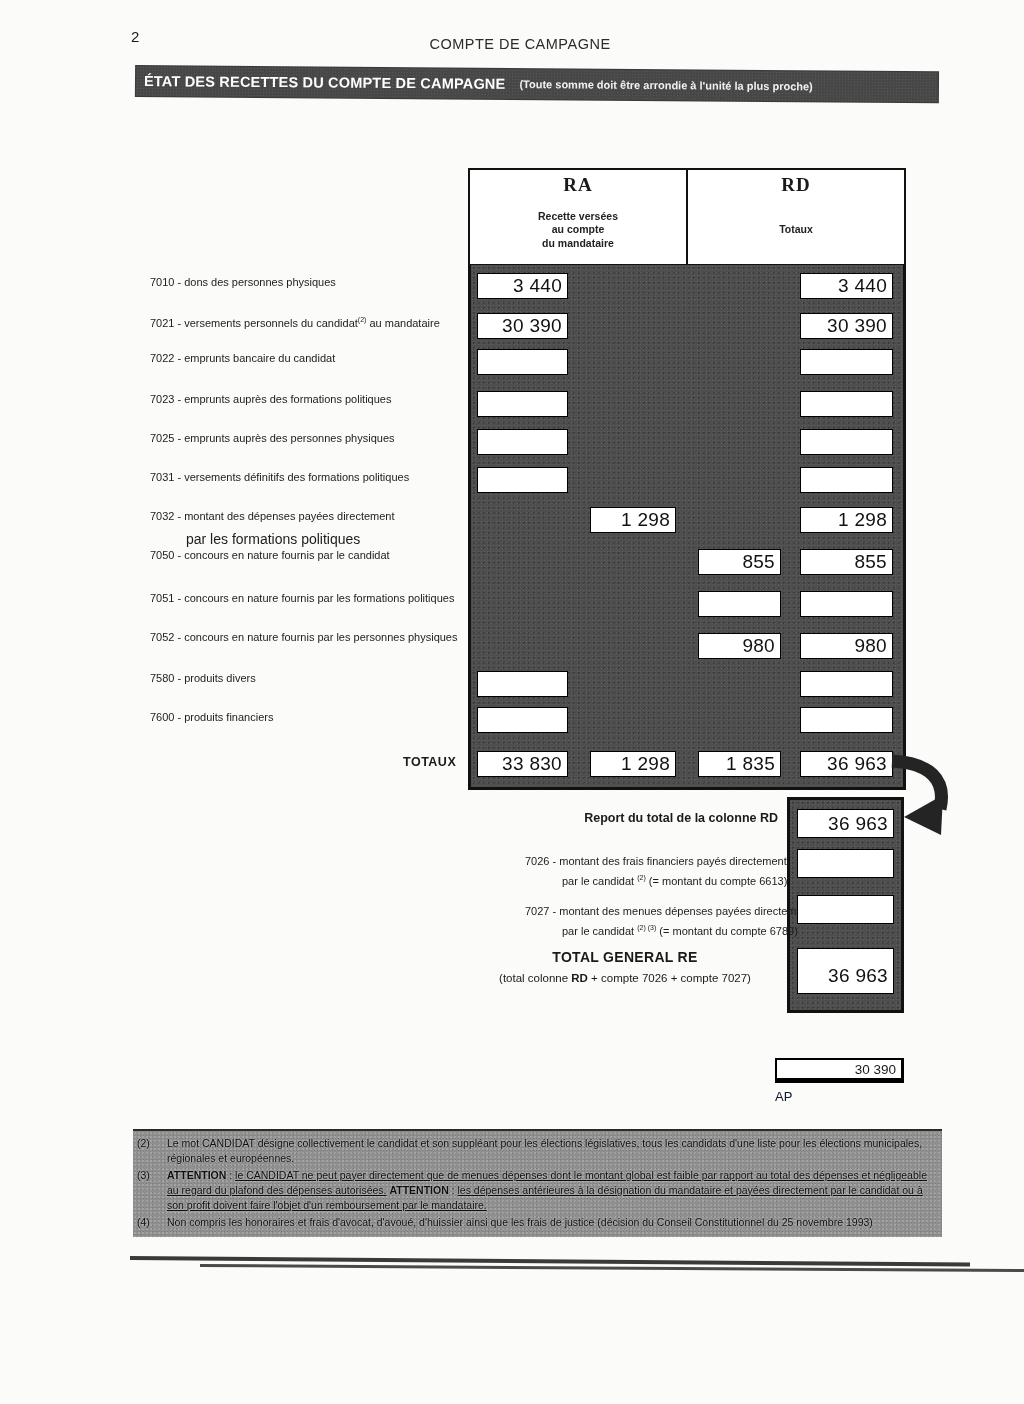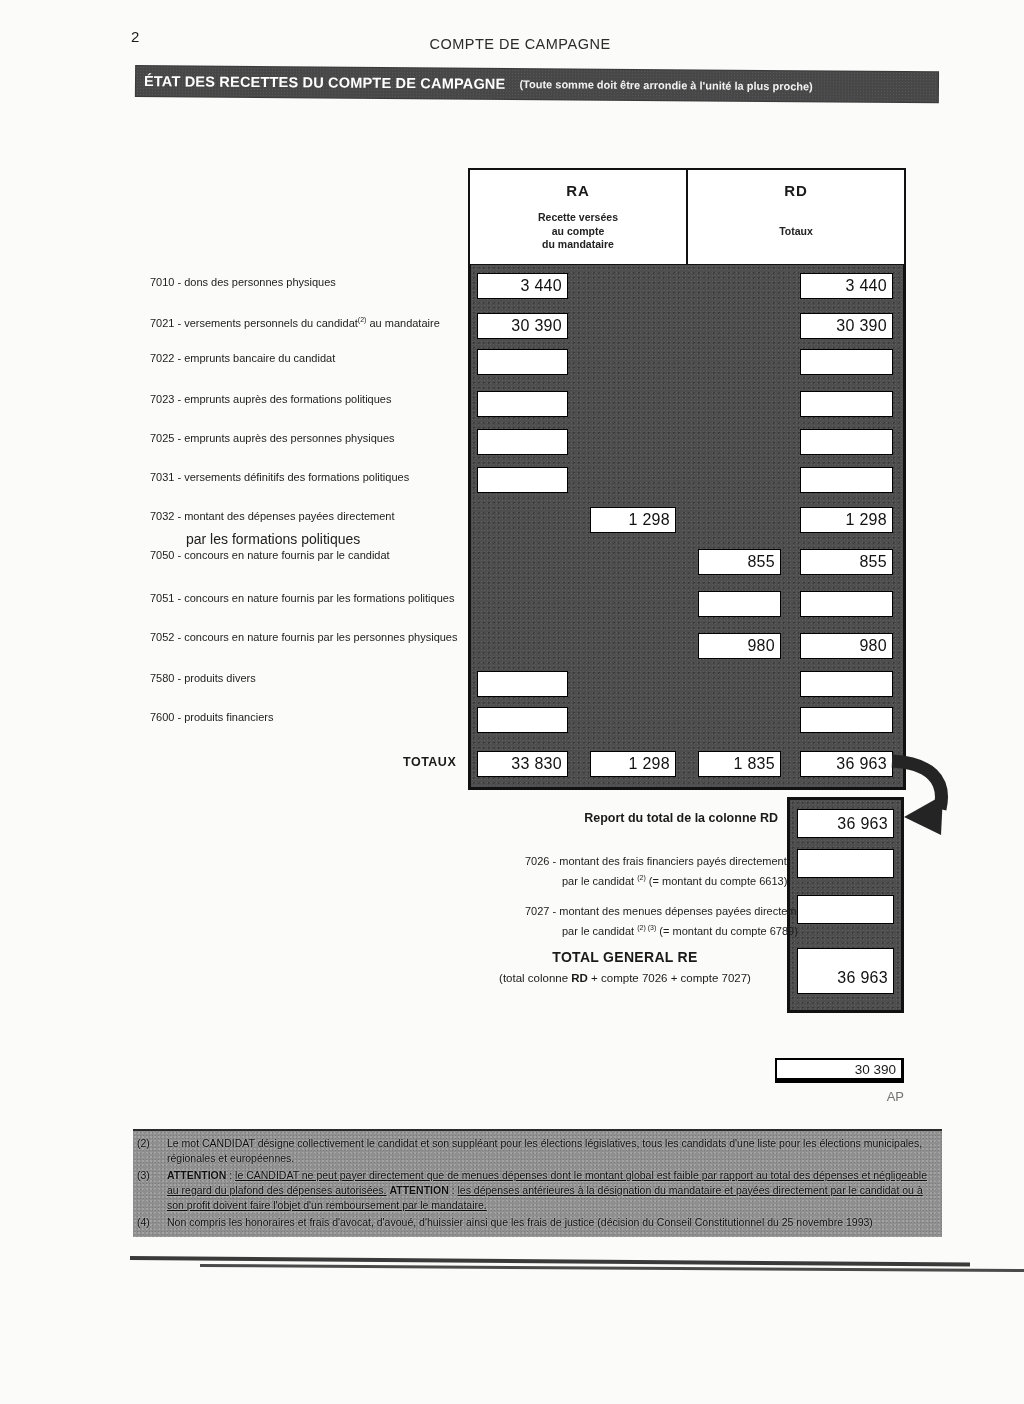--- a/index.html
+++ b/index.html
@@ -24,40 +24,40 @@
   .banner-title{color:#fff;font-weight:bold;font-size:14.5px;letter-spacing:.2px;white-space:nowrap;}
   .banner-sub{color:#f2f2f2;font-weight:bold;font-size:11px;white-space:nowrap;}
 
   
   .hdr-table{
     position:absolute;left:468px;top:168px;width:438px;height:98px;
     display:flex;border:2.5px solid #111;box-sizing:border-box;background:#fff;
   }
   .hdr-cell{flex:1;display:flex;flex-direction:column;align-items:center;border-left:2px solid #111;box-sizing:border-box;}
   .hdr-cell:first-child{border-left:none;}
-  .hdr-code{font-weight:bold;font-size:15px;margin-top:12px;letter-spacing:1px;}
+  .hdr-code{font-weight:bold;font-size:19px;margin-top:4px;letter-spacing:1px;font-family:Liberation Serif, serif;}
   .hdr-desc{flex:1;display:flex;align-items:center;text-align:center;
     font-size:10.5px;font-weight:bold;line-height:1.3;white-space:pre-line;color:#222;}
 
   
   .dark{
     background:#4e4e4e;
     background-image:radial-gradient(rgba(255,255,255,.09) 1px,transparent 1px),
                      radial-gradient(rgba(0,0,0,.25) 1px,transparent 1px);
     background-size:3px 3px,5px 5px;
   }
   .dark-main{position:absolute;left:468px;top:265px;width:438px;height:525px;
     border:3px solid #111;border-top:none;box-sizing:border-box;}
   .dark-report{position:absolute;left:787px;top:797px;width:117px;height:216px;
     border:3px solid #111;box-sizing:border-box;}
 
   
   .vbox{
     position:absolute;height:26px;background:#fff;border:1.5px solid #000;
-    box-sizing:border-box;font-size:16px;color:#111;
+    box-sizing:border-box;font-size:19px;color:#111;
     display:flex;align-items:center;justify-content:flex-end;padding:2px 5px;
     letter-spacing:.3px;
   }
   .col-ra{left:477px;width:91px;}
   .col-rb{left:590px;width:86px;}
   .col-rc{left:698px;width:83px;}
   .col-rd{left:800px;width:93px;}
   .rep-box{left:797px;width:97px;}
 
   
@@ -75,21 +75,21 @@
   .tg-title{position:absolute;left:470px;top:949px;width:310px;text-align:center;
     font-size:14px;font-weight:bold;letter-spacing:.3px;}
   .tg-formula{position:absolute;left:470px;top:972px;width:310px;text-align:center;font-size:11.5px;}
   .tall{height:46px;align-items:flex-end;padding-bottom:6px;}
 
   
   .apport-label{position:absolute;left:133px;top:1056px;width:640px;font-size:12px;font-weight:bold;white-space:nowrap;}
   .apport-box{position:absolute;left:775px;top:1058px;width:129px;height:25px;background:#fff;
     border:2px solid #000;border-bottom-width:5px;border-right-width:3px;box-sizing:border-box;
     display:flex;align-items:center;justify-content:flex-end;padding:0 5px;font-size:13.5px;}
-  .ap-label{position:absolute;left:775px;top:1089px;width:129px;text-align:right;font-size:13px;color:#737373;}
+  .ap-label{position:absolute;left:775px;top:1089px;width:129px;text-align:left;font-size:13px;color:#0f172a;}
 
   
   .footnotes{
     position:absolute;left:133px;top:1129px;width:809px;box-sizing:border-box;
     background:#8f8f8f;
     background-image:radial-gradient(rgba(0,0,0,.14) 1px,transparent 1px),
                      radial-gradient(rgba(255,255,255,.18) 1px,transparent 1px);
     background-size:3px 3px,4px 4px;
     border-top:2px solid #2a2a2a;
     padding:3px 10px 8px 4px;color:#0e0e0e;

